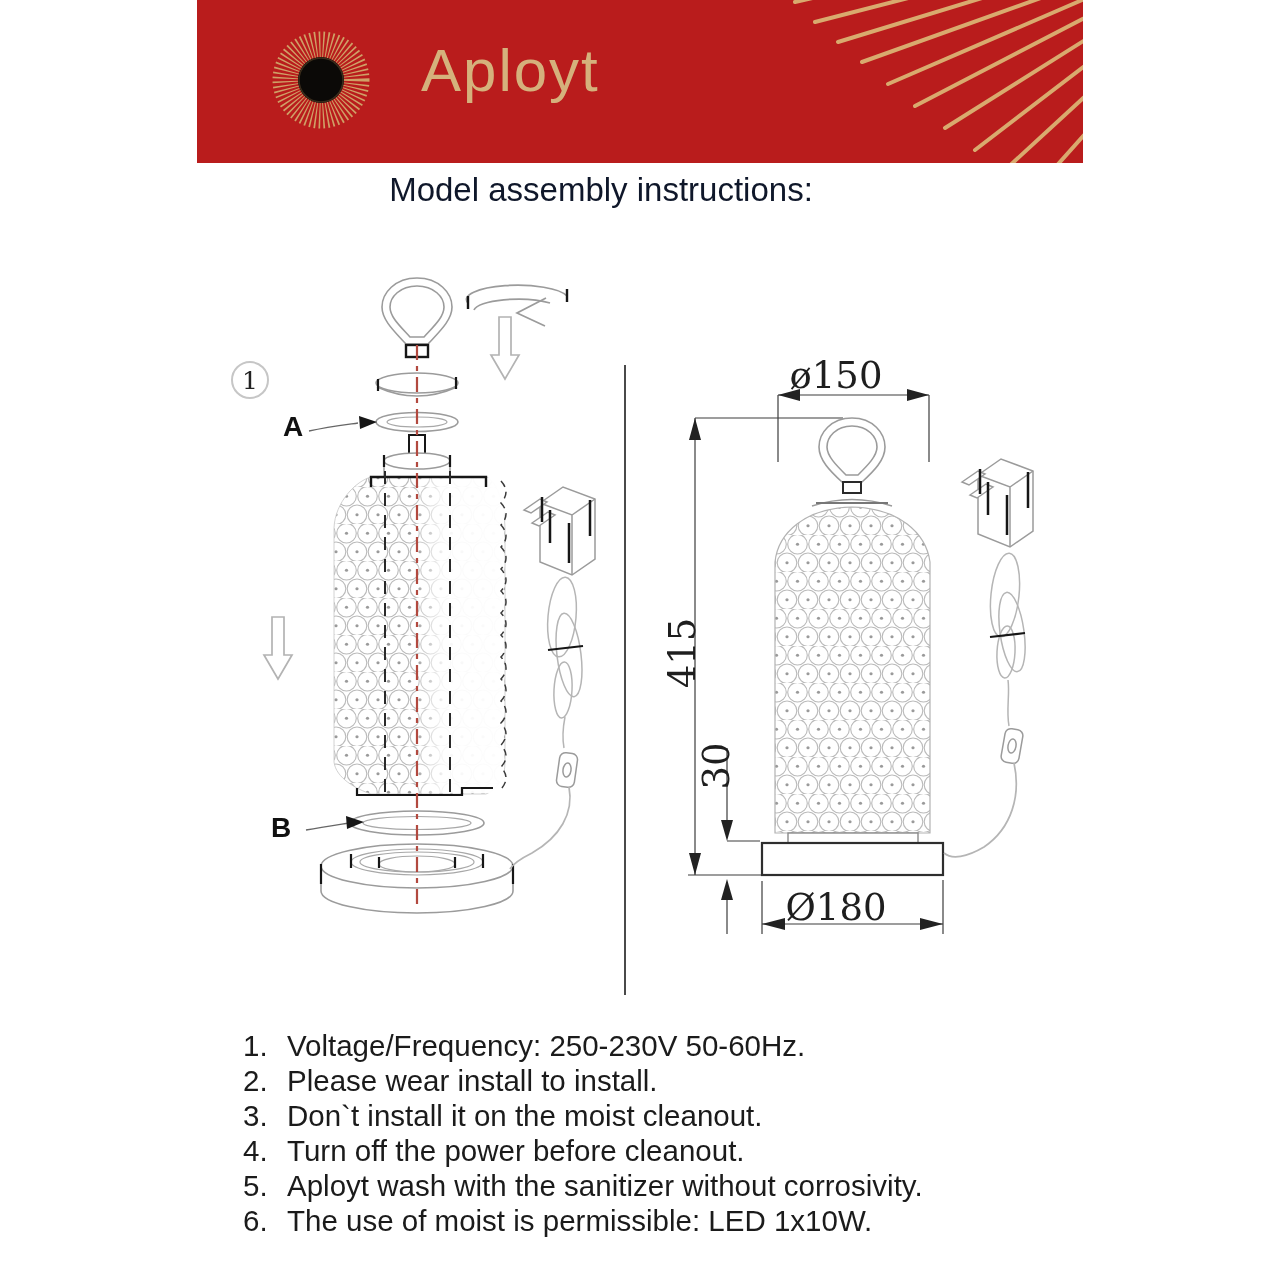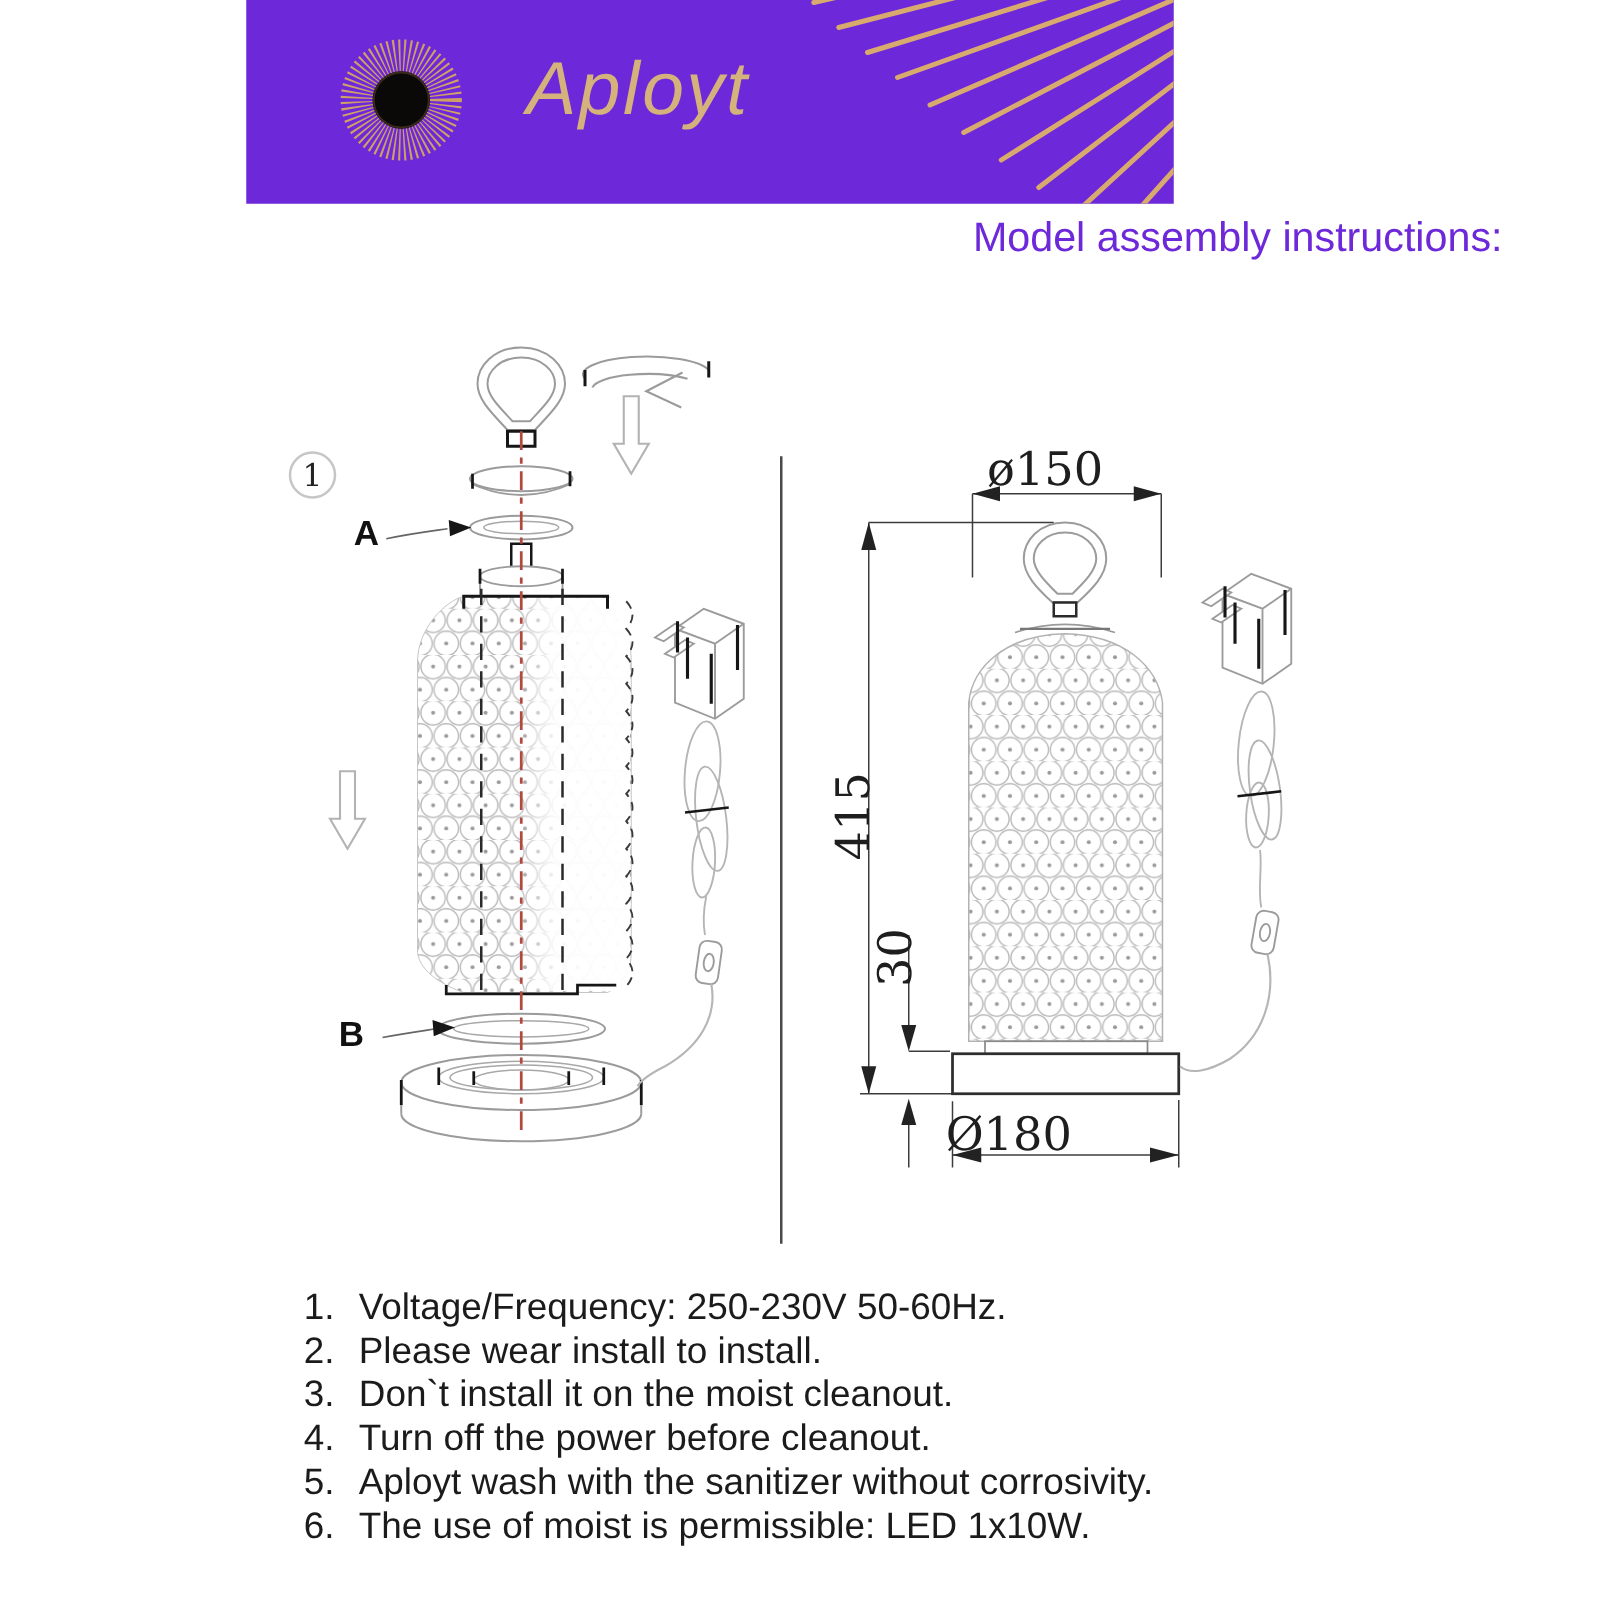--- a/index.html
+++ b/index.html
@@ -1,49 +1,49 @@
 <!DOCTYPE html>
 <html><head>
 <meta charset="utf-8">
 <style>
   html,body{margin:0;padding:0;background:#fff;}
   #page{position:relative;width:1280px;height:1280px;background:#ffffff;
         font-family:"Liberation Sans",sans-serif;overflow:hidden;}
 
   
-  .banner{position:absolute;left:197px;top:0;width:742px;height:163px;
-          background:#6d28d9;overflow:hidden;font-style:italic;}
+  .banner{position:absolute;left:197px;top:0;width:886px;height:163px;
+          background:#b91c1c;overflow:hidden;}
   .starburst{position:absolute;left:66px;top:22px;}
   .brand{position:absolute;left:224px;top:36px;font-size:60px;font-weight:400;
          letter-spacing:2px;color:#d5b17c;}
   .corner-rays{position:absolute;right:0;top:0;}
 
   
-  .title-block{position:absolute;left:0;top:171px;width:1202px;text-align:right;color:#6d28d9;}
+  .title-block{position:absolute;left:0;top:171px;width:1202px;text-align:center;color:#0f172a;}
   .title-line1{font-size:33px;line-height:37px;}
   .title-line2{font-size:32px;line-height:36px;margin-top:2px;}
 
   
   .svg-left{position:absolute;left:210px;top:265px;}
   .svg-right{position:absolute;left:640px;top:350px;}
   .divider{position:absolute;left:624px;top:365px;width:2px;height:630px;background:#4a4a4a;}
 
   .step-badge{position:absolute;left:231px;top:361px;width:34px;height:34px;border:2px solid #c6c6c6;
         border-radius:50%;display:flex;align-items:center;justify-content:center;
         font-family:"DejaVu Serif",serif;font-size:25px;color:#222;}
   .part-label{position:absolute;font-weight:700;font-size:28px;color:#111;}
   .lbl-a{left:283px;top:411px;}
   .lbl-b{left:271px;top:812px;}
 
   .dim-label{position:absolute;font-family:"DejaVu Serif",serif;font-size:37px;color:#1e1e1e;
              text-align:center;}
   .dim-150{left:776px;top:354px;width:120px;}
   .dim-415{left:621px;top:633px;width:120px;height:40px;transform:rotate(-90deg);}
   .dim-30{left:679px;top:747px;width:70px;height:38px;transform:rotate(-90deg);}
-  .dim-180{left:747px;top:886px;width:120px;}
+  .dim-180{left:776px;top:886px;width:120px;}
 
   
   .instructions{position:absolute;left:243px;top:1031px;width:860px;
                 font-size:29.5px;color:#1b1b1b;}
   .inst-row{display:flex;margin-bottom:5px;line-height:30px;}
   .inst-num{width:44px;flex:none;}
   .inst-text{flex:1;}
 </style>
 </head>
 <body>

